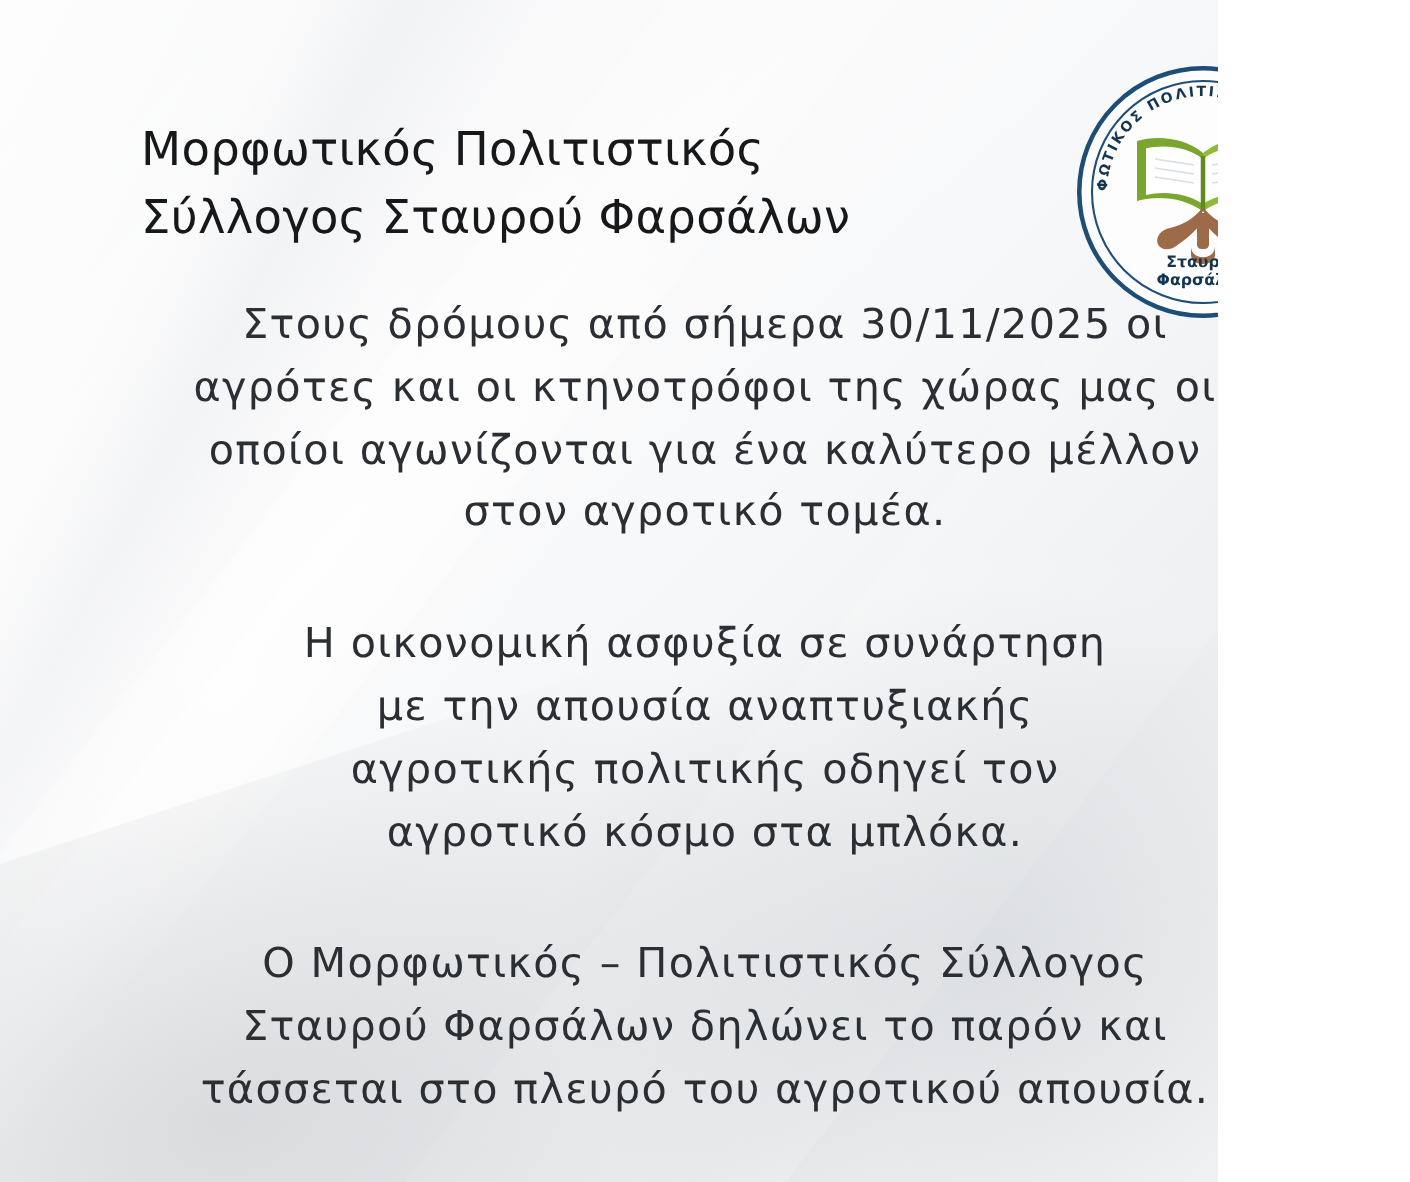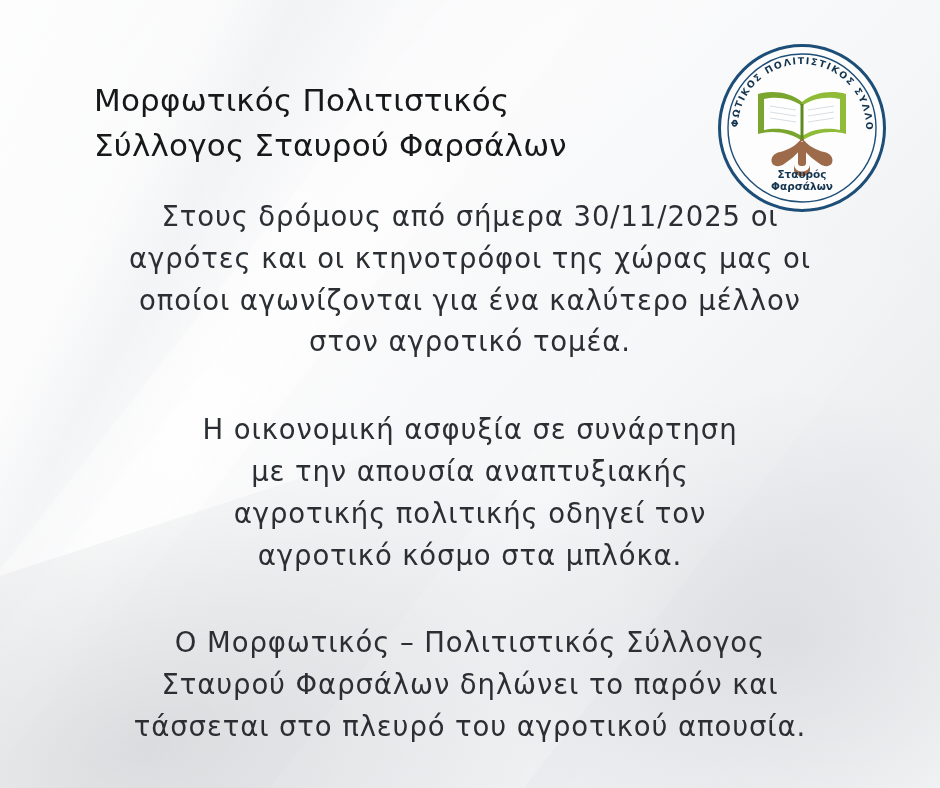--- a/index.html
+++ b/index.html
@@ -8,21 +8,21 @@
   }
   body {
     width: 940px;
     height: 788px;
     overflow: hidden;
     font-family: "DejaVu Sans", sans-serif;
   }
 
   .poster {
     position: relative;
-    width: 940px;
+    width: 812px;
     height: 788px;
     background:
       linear-gradient(118deg,
         rgba(255,255,255,0.85) 0%,
         rgba(255,255,255,0.55) 16%,
         rgba(232,234,236,0.35) 22%,
         rgba(255,255,255,0.15) 30%,
         rgba(244,245,247,0.10) 46%,
         rgba(255,255,255,0.0) 60%),
       linear-gradient(135deg, #f2f3f5 0%, #fbfbfc 35%, #f6f7f8 55%, #eceef0 78%, #f4f5f6 100%);

